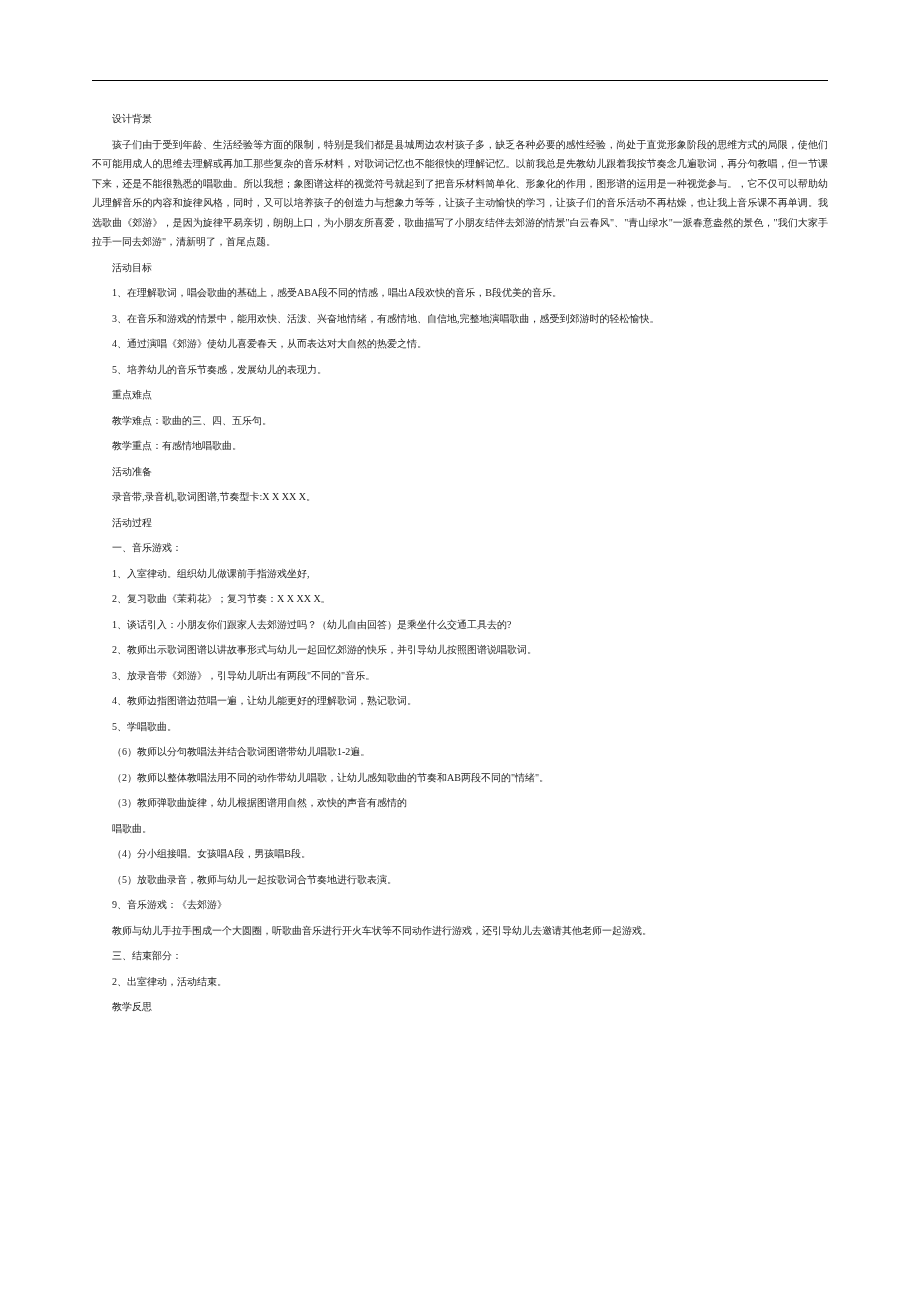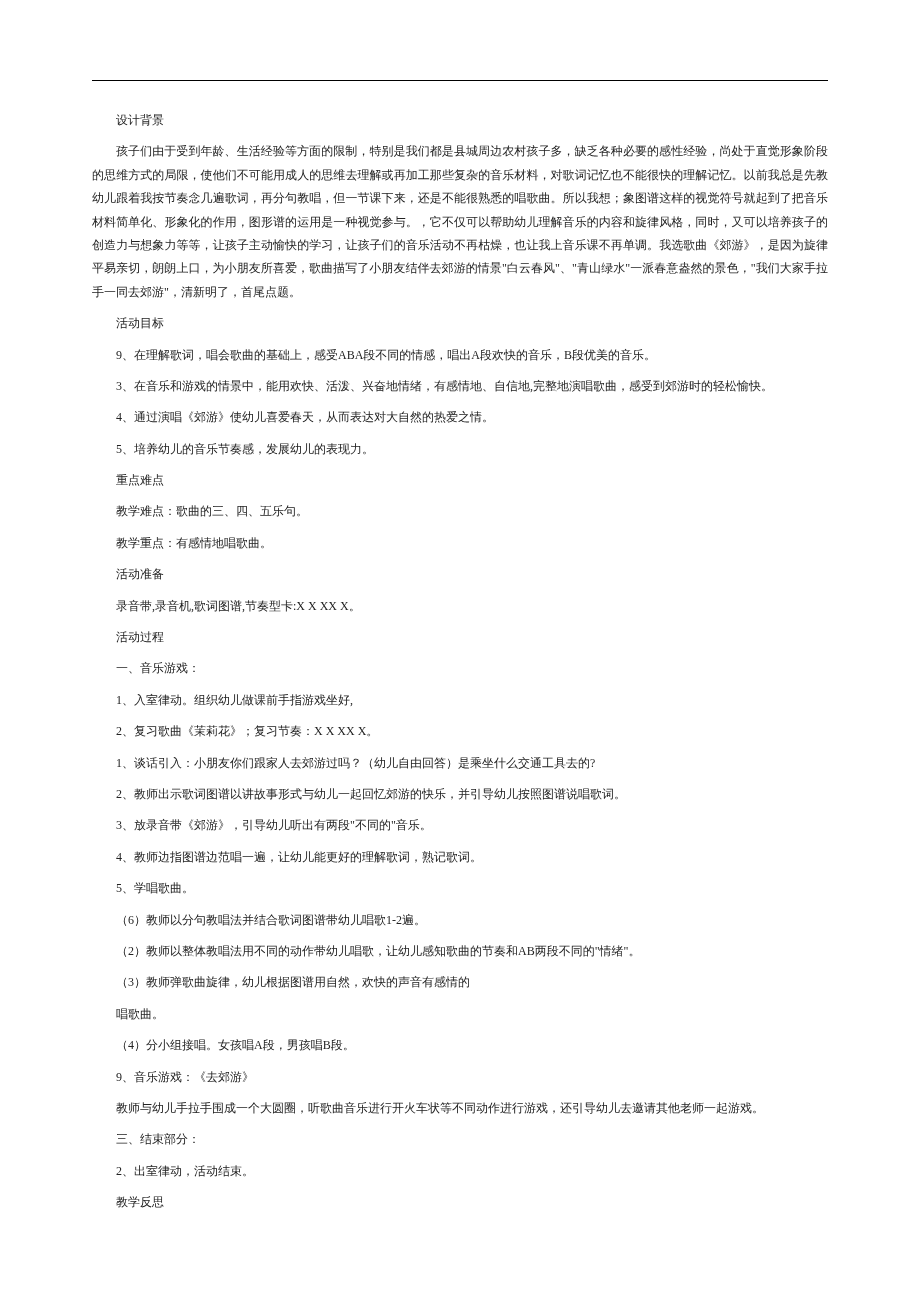--- a/index.html
+++ b/index.html
@@ -11,22 +11,22 @@
 }
 .page {
   padding: 80px 92px 60px 92px;
 }
 .hr-top {
   border: none;
   border-top: 1px solid #000;
   margin: 0 0 28px 0;
 }
 p {
-  margin: 8px 0 6px 0;
-  font-size: 12px;
+  margin: 0 0 6px 0;
+  font-size: 10px;
   line-height: 1.95;
   color: #222;
   text-align: justify;
 }
 p[data-kind="head"] {
   text-indent: 2em;
 }
 p[data-kind="body"] {
   text-indent: 2em;
   font-family: Liberation Serif, serif;
@@ -34,21 +34,21 @@
 </style>
 </head>
 <body>
 
 <div class="page">
   <hr class="hr-top">
   <div id="content">
       <p data-kind="head">设计背景</p>
       <p data-kind="body">孩子们由于受到年龄、生活经验等方面的限制，特别是我们都是县城周边农村孩子多，缺乏各种必要的感性经验，尚处于直觉形象阶段的思维方式的局限，使他们不可能用成人的思维去理解或再加工那些复杂的音乐材料，对歌词记忆也不能很快的理解记忆。以前我总是先教幼儿跟着我按节奏念几遍歌词，再分句教唱，但一节课下来，还是不能很熟悉的唱歌曲。所以我想；象图谱这样的视觉符号就起到了把音乐材料简单化、形象化的作用，图形谱的运用是一种视觉参与。，它不仅可以帮助幼儿理解音乐的内容和旋律风格，同时，又可以培养孩子的创造力与想象力等等，让孩子主动愉快的学习，让孩子们的音乐活动不再枯燥，也让我上音乐课不再单调。我选歌曲《郊游》，是因为旋律平易亲切，朗朗上口，为小朋友所喜爱，歌曲描写了小朋友结伴去郊游的情景"白云春风"、"青山绿水"一派春意盎然的景色，"我们大家手拉手一同去郊游"，清新明了，首尾点题。</p>
       <p data-kind="head">活动目标</p>
-      <p data-kind="body">9、在理解歌词，唱会歌曲的基础上，感受ABA段不同的情感，唱出A段欢快的音乐，B段优美的音乐。</p>
+      <p data-kind="body">1、在理解歌词，唱会歌曲的基础上，感受ABA段不同的情感，唱出A段欢快的音乐，B段优美的音乐。</p>
       <p data-kind="body">3、在音乐和游戏的情景中，能用欢快、活泼、兴奋地情绪，有感情地、自信地,完整地演唱歌曲，感受到郊游时的轻松愉快。</p>
       <p data-kind="body">4、通过演唱《郊游》使幼儿喜爱春天，从而表达对大自然的热爱之情。</p>
       <p data-kind="body">5、培养幼儿的音乐节奏感，发展幼儿的表现力。</p>
       <p data-kind="head">重点难点</p>
       <p data-kind="body">教学难点：歌曲的三、四、五乐句。</p>
       <p data-kind="body">教学重点：有感情地唱歌曲。</p>
       <p data-kind="head">活动准备</p>
       <p data-kind="body">录音带,录音机,歌词图谱,节奏型卡:X X XX X。</p>
       <p data-kind="head">活动过程</p>
       <p data-kind="body">一、音乐游戏：</p>
@@ -57,19 +57,20 @@
       <p data-kind="body">1、谈话引入：小朋友你们跟家人去郊游过吗？（幼儿自由回答）是乘坐什么交通工具去的?</p>
       <p data-kind="body">2、教师出示歌词图谱以讲故事形式与幼儿一起回忆郊游的快乐，并引导幼儿按照图谱说唱歌词。</p>
       <p data-kind="body">3、放录音带《郊游》，引导幼儿听出有两段"不同的"音乐。</p>
       <p data-kind="body">4、教师边指图谱边范唱一遍，让幼儿能更好的理解歌词，熟记歌词。</p>
       <p data-kind="body">5、学唱歌曲。</p>
       <p data-kind="body">（6）教师以分句教唱法并结合歌词图谱带幼儿唱歌1-2遍。</p>
       <p data-kind="body">（2）教师以整体教唱法用不同的动作带幼儿唱歌，让幼儿感知歌曲的节奏和AB两段不同的"情绪"。</p>
       <p data-kind="body">（3）教师弹歌曲旋律，幼儿根据图谱用自然，欢快的声音有感情的</p>
       <p data-kind="body">唱歌曲。</p>
       <p data-kind="body">（4）分小组接唱。女孩唱A段，男孩唱B段。</p>
+      <p data-kind="body">（5）放歌曲录音，教师与幼儿一起按歌词合节奏地进行歌表演。</p>
       <p data-kind="body">9、音乐游戏：《去郊游》</p>
       <p data-kind="body">教师与幼儿手拉手围成一个大圆圈，听歌曲音乐进行开火车状等不同动作进行游戏，还引导幼儿去邀请其他老师一起游戏。</p>
       <p data-kind="body">三、结束部分：</p>
       <p data-kind="body">2、出室律动，活动结束。</p>
       <p data-kind="head">教学反思</p>
     </div>
 </div>
 
 </body></html>

